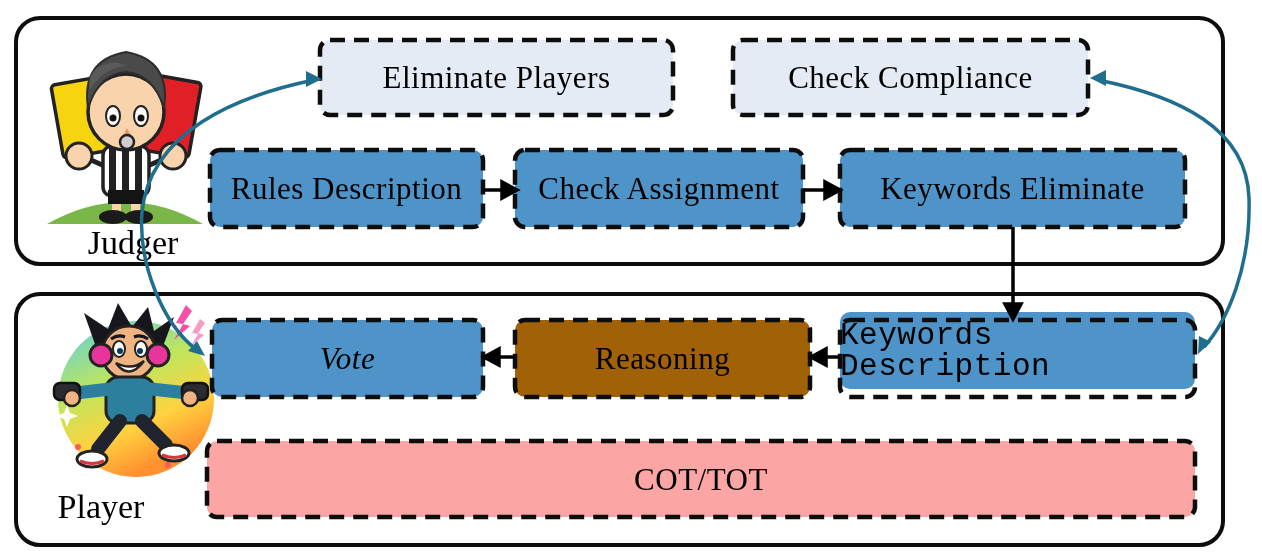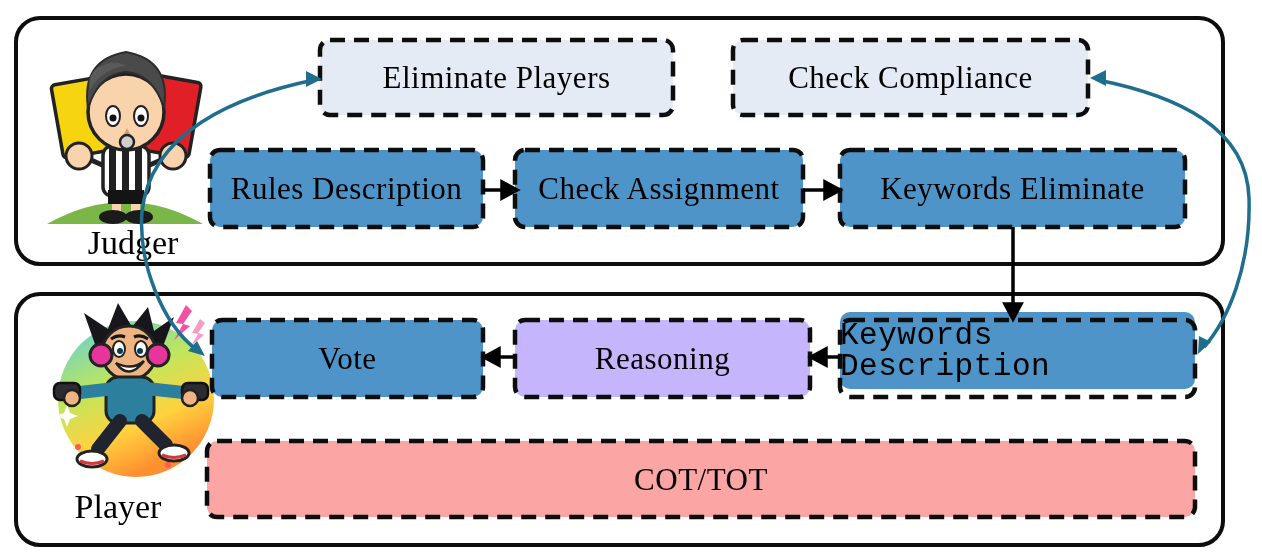--- a/index.html
+++ b/index.html
@@ -11,36 +11,36 @@
     position:absolute;border:4px solid #0d0d0d;border-radius:26px;background:#ffffff;box-sizing:border-box;
   }
   #judger-section{left:14px;top:16px;width:1211px;height:250px;}
   #player-section{left:14px;top:292px;width:1211px;height:255px;}
   .box{
     position:absolute;display:flex;align-items:center;justify-content:center;
     font-size:31px;line-height:1;border-radius:10px;box-sizing:border-box;letter-spacing:.5px;
   }
   .box-light{background:#e4ebf5;}
   .box-dark{background:#4e94c8;}
-  .box-mid{background:#c4b5fd;}
+  .box-mid{background:#a16207;}
   .box-pale{background:#fca5a5;}
   #eliminate-box{left:320px;top:40px;width:353px;height:75px;}
   #check-box{left:733px;top:40px;width:355px;height:75px;}
   #rules-box{left:210px;top:150px;width:273px;height:77px;}
   #role-box{left:515px;top:150px;width:288px;height:77px;}
   #keyassign-box{left:840px;top:150px;width:345px;height:77px;}
-  #vote-box{left:212px;top:320px;width:271px;height:77px;}
+  #vote-box{left:212px;top:320px;width:271px;height:77px;font-style:italic;}
   #reasoning-box{left:515px;top:320px;width:295px;height:77px;}
   #keydesc-box{left:840px;top:312px;width:355px;height:77px;font-family:Liberation Mono, monospace;}
   #cot-box{left:207px;top:441px;width:988px;height:76px;}
   .section-label{
     position:absolute;font-size:34px;text-align:center;line-height:1;
   }
   #judger-label{left:58px;top:226px;width:150px;}
-  #player-label{left:43px;top:490px;width:150px;}
+  #player-label{left:26px;top:490px;width:150px;}
   .mascot{position:absolute;}
   #referee-mascot{left:45px;top:28px;}
   #gamer-mascot{left:48px;top:297px;}
   #arrow-overlay{position:absolute;left:0;top:0;width:1262px;height:558px;pointer-events:none;}
 </style>
 </head>
 <body>
 
 <div id="canvas">
 

